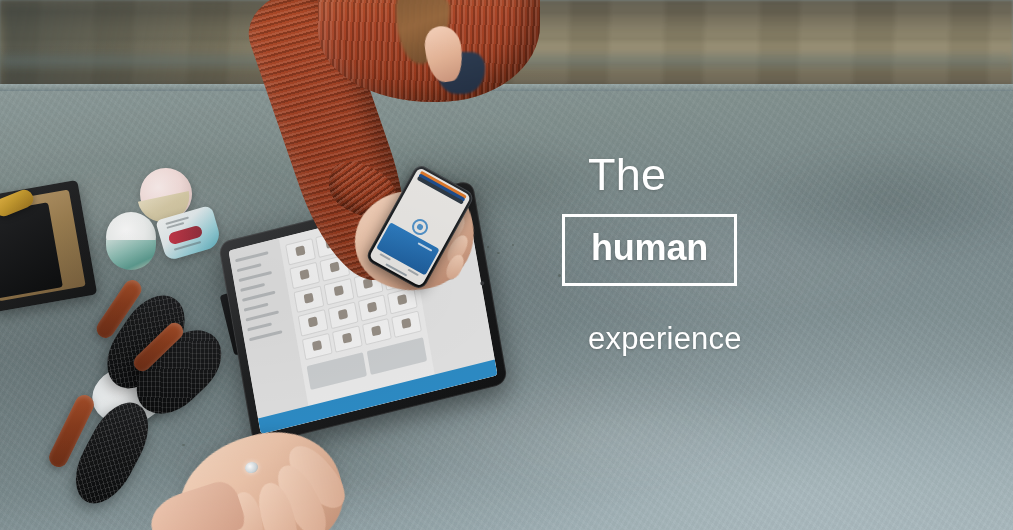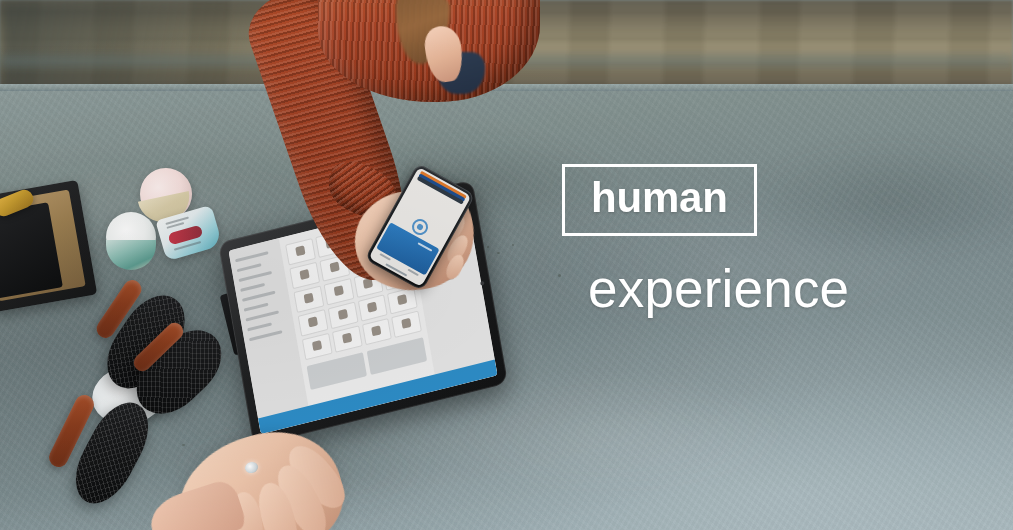--- a/index.html
+++ b/index.html
@@ -393,25 +393,25 @@
   .line-the {
     font-size:45px; line-height:50px; font-weight:400; letter-spacing:.2px;
   }
   .human-box {
     display:inline-block;
     border:3px solid #ffffff;
     padding:6px 26px 10px 26px;
     margin:14px 0 0 -26px;
   }
   .line-human {
-    font-size:42px; line-height:50px; font-weight:700; letter-spacing:-.2px;
+    font-size:36px; line-height:50px; font-weight:700; letter-spacing:-.2px;
   }
   .line-exp {
     margin-top:28px;
-    font-size:53px; line-height:50px; font-weight:400; letter-spacing:.2px;
+    font-size:31px; line-height:50px; font-weight:400; letter-spacing:.2px;
   }
   .cta {
     margin-top:42px;
     font-size:22px; line-height:28px; font-weight:400;
     color:#ffffff; text-decoration:none; display:inline-block;
   }
   .cta .chev { font-weight:700; font-size:20px; padding-left:3px; }
 </style>
 </head>
 <body>
@@ -603,19 +603,20 @@
     <span class="hand-bottom-f" style="left:286px;top:462px;width:32px;height:78px;transform:rotate(-28deg);"></span>
     <span class="hand-bottom-f" style="left:262px;top:482px;width:32px;height:72px;transform:rotate(-16deg);"></span>
     <span class="hand-bottom-f" style="left:232px;top:492px;width:30px;height:64px;transform:rotate(-8deg);"></span>
     <div class="ring"></div>
     <div class="wrist"></div>
 
     <div class="photo-veil"></div>
   </div>
 
   <div class="copy">
+    <div class="line-the">The</div>
     <div class="human-box">
       <span class="line-human">human</span>
     </div>
     <div class="line-exp">experience</div>
   </div>
 
 </div>
 
 </body></html>

